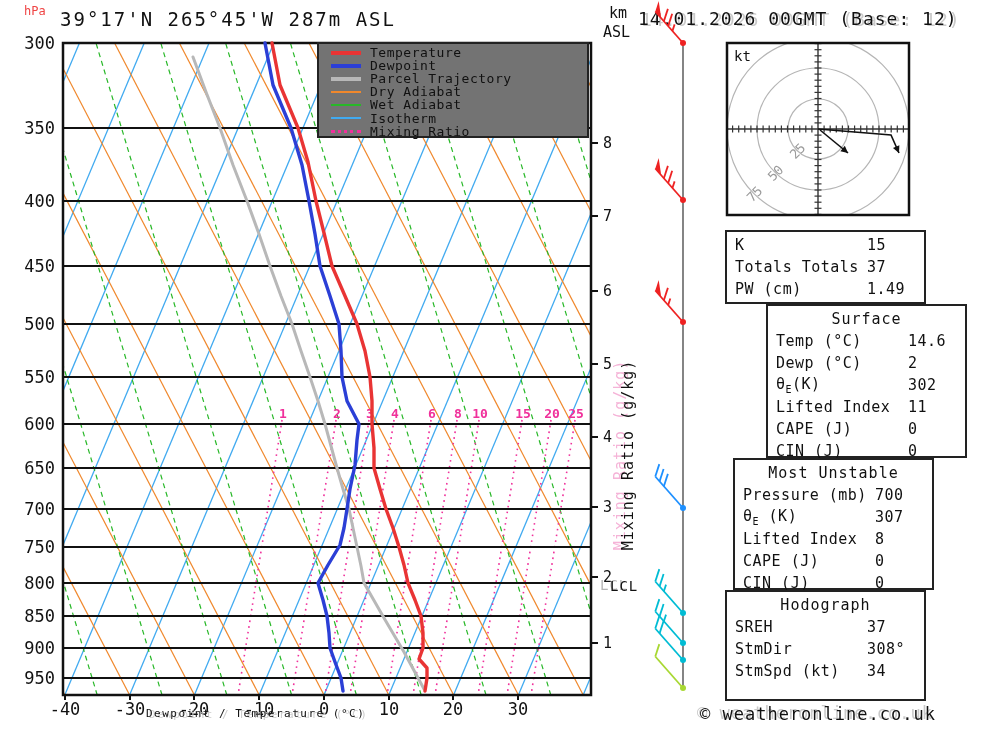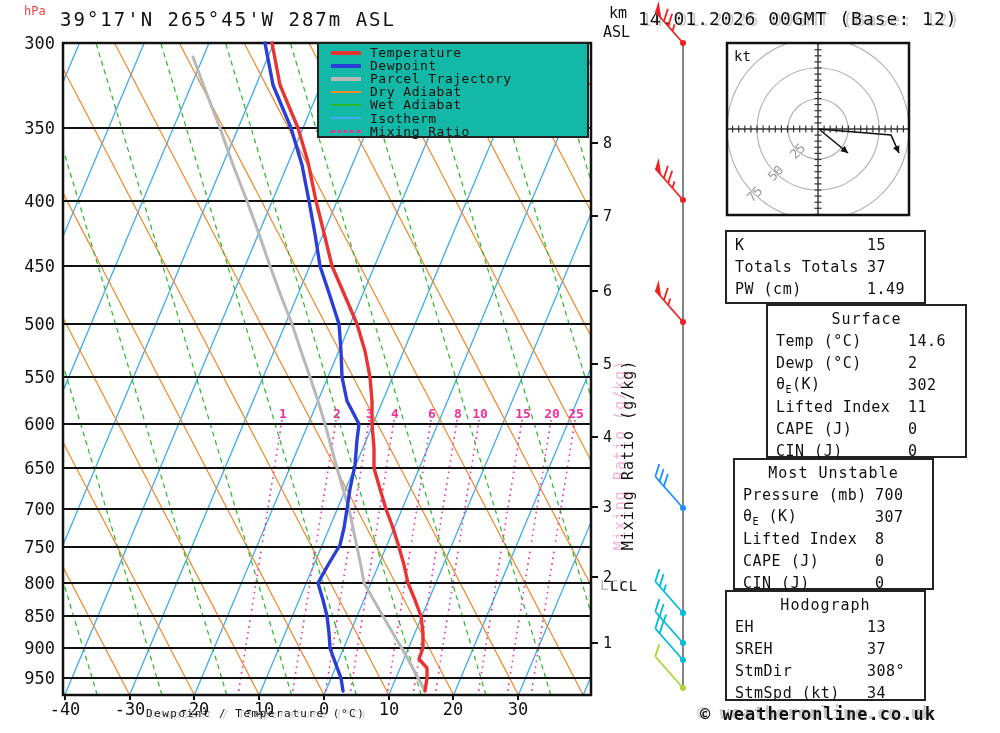--- a/index.html
+++ b/index.html
@@ -6,21 +6,21 @@
   #stage{position:relative;width:1000px;height:733px;background:#fff;overflow:hidden;
          font-family:"DejaVu Sans Mono","Liberation Mono",monospace;color:#111;}
   .abs{position:absolute;}
   .ctr{text-align:left;}
   #title{left:60px;top:8px;width:400px;font-size:19px;letter-spacing:2px;}
   #hpa{left:24px;top:4px;font-size:12px;color:#ef4444;}
   #km{left:609px;top:4px;font-size:15px;}
   #asl{left:603px;top:23px;font-size:15px;}
   #dateheader{left:638px;top:8px;width:355px;font-size:18px;letter-spacing:1px;
               text-shadow:3px 1px 0 #c9c9c9;}
-  #legend{left:317px;top:42px;width:272px;height:96px;border:2px solid #222;background:#14b8a6;
+  #legend{left:317px;top:42px;width:272px;height:96px;border:2px solid #222;background:#737373;
           box-sizing:border-box;padding-top:2px;}
   .lrow{display:flex;align-items:center;height:13.1px;}
   .lsample{width:30px;margin-left:12px;margin-right:9px;flex:none;}
   .llab{font-size:13px;letter-spacing:0.5px;white-space:nowrap;}
   .statbox{left:725px;width:201px;border:2px solid #222;background:#fff;box-sizing:border-box;
            padding:2px 0;}
   .srow{display:flex;height:22px;align-items:center;font-size:15px;letter-spacing:0.5px;}
   .srow .sl{padding-left:8px;width:132px;flex:none;white-space:nowrap;}
   .srow .sv{white-space:nowrap;}
   .shead{height:22px;text-align:center;font-size:15px;letter-spacing:1px;line-height:22px;}
@@ -29,21 +29,21 @@
   .mixaxis{width:300px;height:18px;line-height:18px;text-align:center;font-size:15px;
            letter-spacing:1px;transform:rotate(-90deg);}
   #mixpink{left:470px;top:446px;color:#f5b3d7;}
   #mixblack{left:478px;top:446px;color:#111;}
   .lcl{font-size:14px;letter-spacing:1px;}
   #lclghost{left:600px;top:577px;color:#b5b5b5;}
   #lclmain{left:610px;top:578px;color:#111;}
   #xtitle{left:146px;top:707px;width:420px;font-size:11px;letter-spacing:1.5px;
           text-shadow:3px 1px 0 #cccccc;}
   #watermark{left:700px;top:704px;width:290px;font-size:17px;letter-spacing:1px;
-             text-shadow:-3px -1px 0 #c9c9c9;font-weight:bold;}
+             text-shadow:-3px -1px 0 #c9c9c9;}
 </style>
 </head>
 <body>
 
 <div id="stage">
   <div class="abs" id="hpa">hPa</div>
   <div class="abs ctr" id="title">39°17'N 265°45'W 287m ASL</div>
   <div class="abs" id="km">km</div>
   <div class="abs" id="asl">ASL</div>
   <div class="abs ctr" id="dateheader">14.01.2026 00GMT (Base: 12)</div>
@@ -427,24 +427,20 @@
           <span class="sv">0</span>
         </div>
         <div class="srow">
           <span class="sl">CIN (J)</span>
           <span class="sv">0</span>
         </div>
       </div>
       <div class="abs statbox" style="top: 590px; height: 111px;">
         <div class="shead">Hodograph</div>
         <div class="srow">
-          <span class="sl">EH</span>
-          <span class="sv">13</span>
-        </div>
-        <div class="srow">
           <span class="sl">SREH</span>
           <span class="sv">37</span>
         </div>
         <div class="srow">
           <span class="sl">StmDir</span>
           <span class="sv">308°</span>
         </div>
         <div class="srow">
           <span class="sl">StmSpd (kt)</span>
           <span class="sv">34</span>

